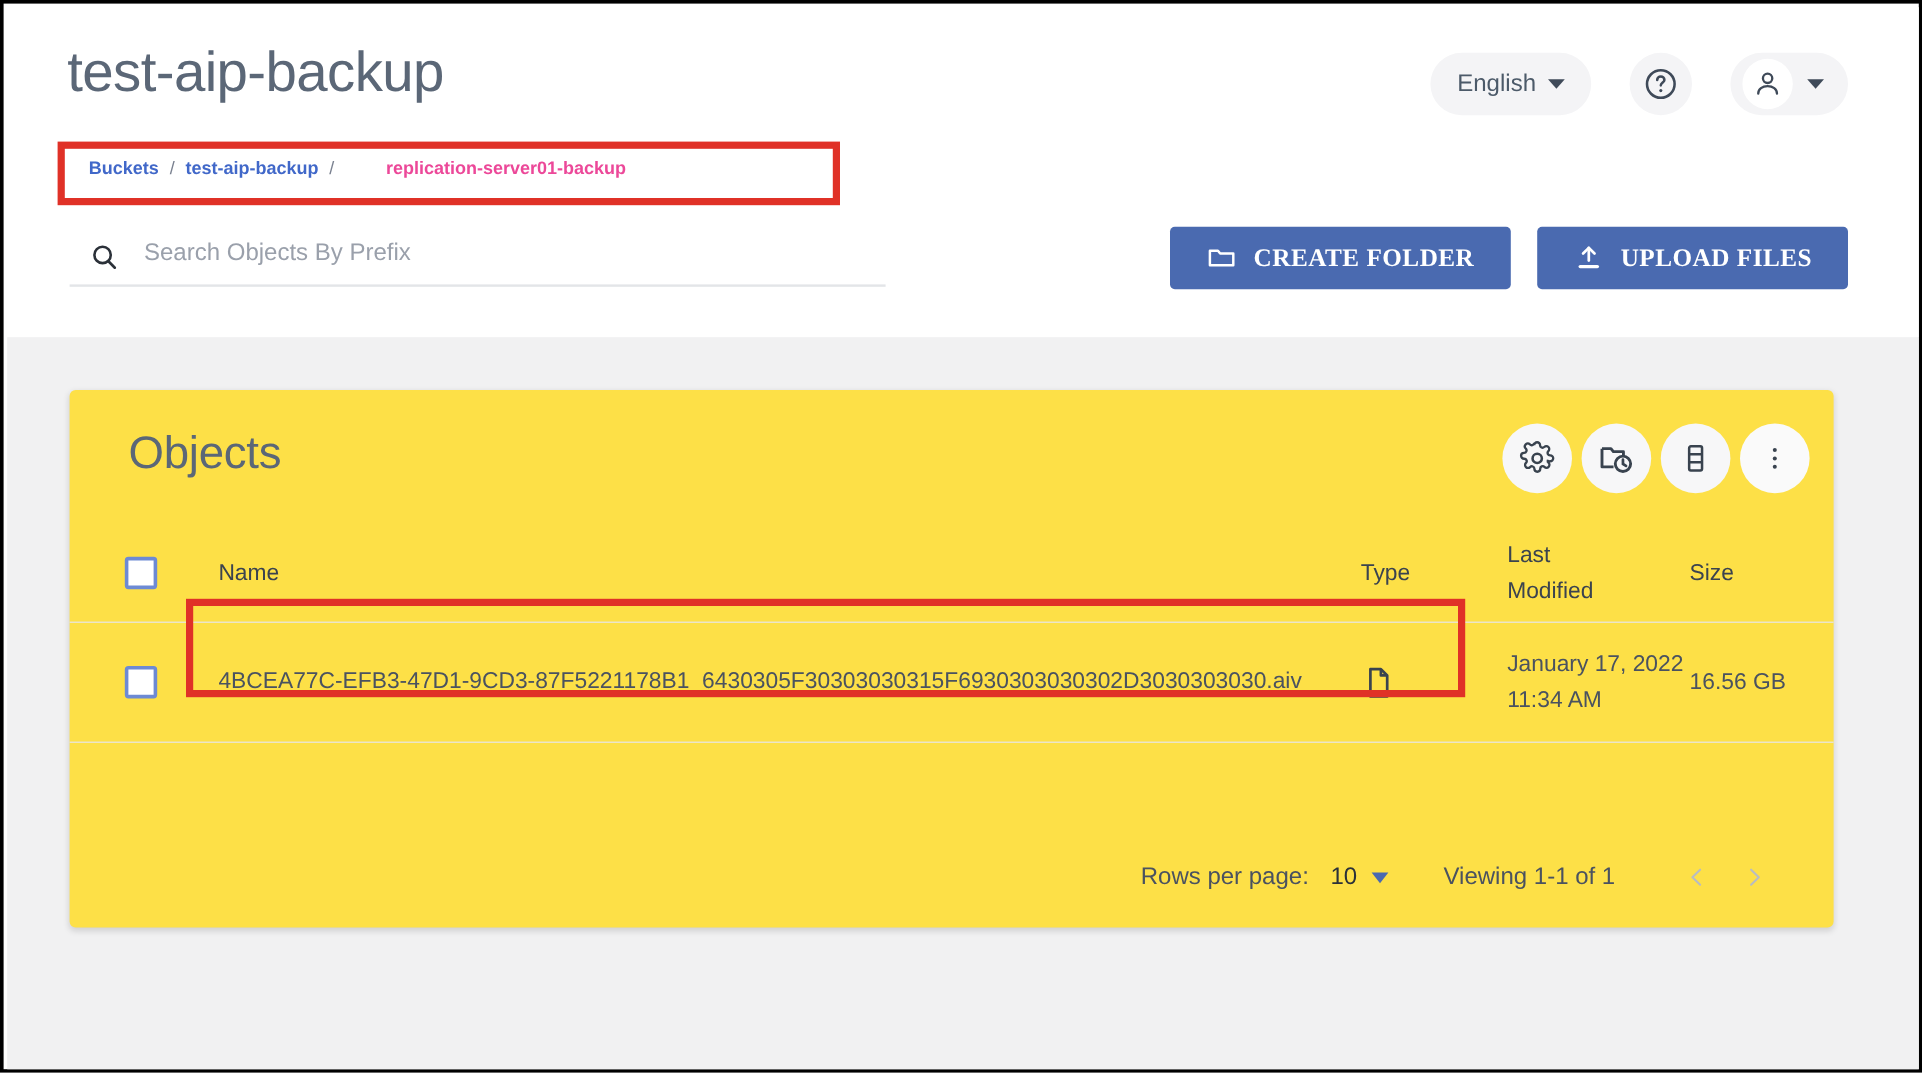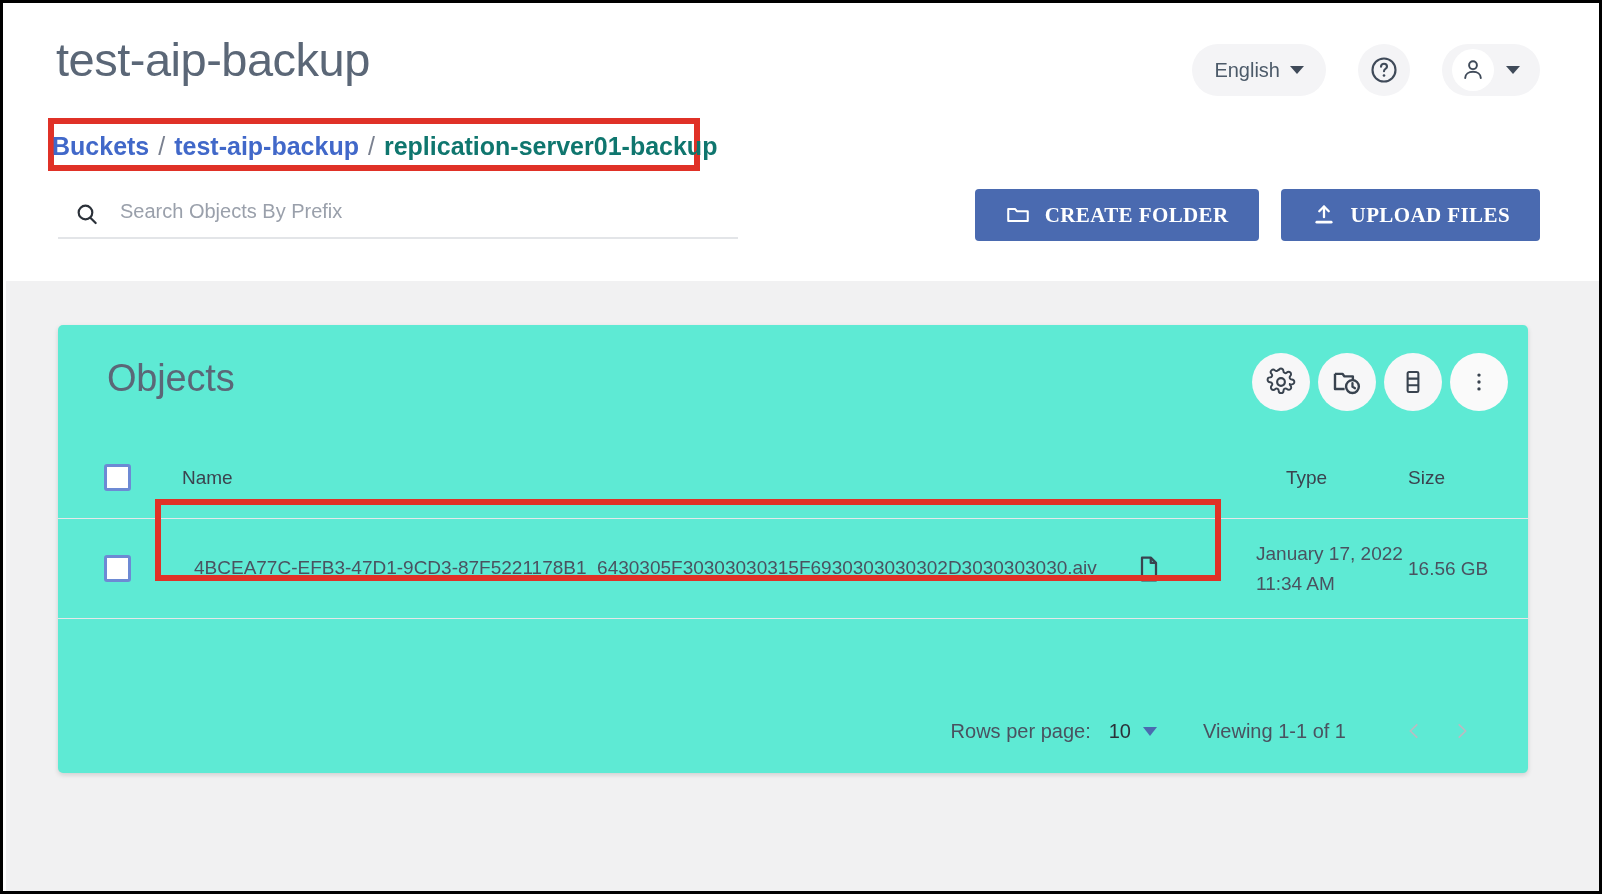--- a/index.html
+++ b/index.html
@@ -83,28 +83,28 @@
   
   .crumb-highlight {
     position: absolute;
     left: 42px; top: 112px;
     width: 652px; height: 53px;
     border: 6px solid #e03127;
     background: #ffffff;
   }
   .breadcrumb {
     position: absolute;
-    left: 46px; top: 126px;
+    left: 68px; top: 126px;
     display: flex; align-items: center;
-    font-size: 25px;
+    font-size: 15px;
     white-space: nowrap;
   }
   .crumb-link { color: #4168c9; font-weight: 700; cursor: pointer; }
   .crumb-sep  { color: #7a8190; margin: 0 9px; font-weight: 400; }
-  .crumb-current { color: #0f766e; font-weight: 700; }
+  .crumb-current { color: #ec4899; font-weight: 700; margin-left: 34px; }
 
   
   .search-wrap {
     position: absolute;
     left: 52px; top: 185px;
     width: 680px; height: 48px;
     border-bottom: 2px solid #e3e5e8;
     display: flex; align-items: center;
   }
   .search-icon-box { width: 58px; display: flex; justify-content: center; }
@@ -145,21 +145,21 @@
     position: absolute;
     left: 3px; top: 278px;
     width: 1596px; height: 613px;
     background: #f1f1f2;
   }
 
   .card {
     position: absolute;
     left: 52px; top: 44px;
     width: 1470px; height: 448px;
-    background: #5eead4;
+    background: #fde047;
     border-radius: 5px;
     box-shadow: 0 2px 5px rgba(0,0,0,0.14);
   }
 
   .card-head {
     position: absolute;
     left: 0; top: 0;
     width: 100%; height: 112px;
   }
   .card-title {
@@ -212,21 +212,21 @@
     font-size: 19px;
     color: #3b434f;
     line-height: 1.55;
   }
   .cell-text {
     font-size: 19px;
     color: #4a5260;
     line-height: 1.55;
     word-break: break-all;
   }
-  .obj-name { font-size: 19px; color: #4a5260; line-height: 1.6; word-break: break-all; margin-left: 12px; }
+  .obj-name { font-size: 19px; color: #4a5260; line-height: 1.6; word-break: break-all; }
 
   
   .row-highlight {
     position: absolute;
     left: 97px; top: 174px;
     width: 1066px; height: 82px;
     border: 6px solid #e03127;
     pointer-events: none;
   }
 
@@ -385,20 +385,24 @@
 
         <div class="tbl-row th-row">
           <div class="col-check">
             <span class="chk"></span>
           </div>
           <div class="col-name">
             <span class="th-text">Name</span>
           </div>
           <div class="col-type">
             <span class="th-text">Type</span>
+          </div>
+          <div class="col-mod">
+            <div class="th-text">Last</div>
+            <div class="th-text">Modified</div>
           </div>
           <div class="col-size">
             <span class="th-text">Size</span>
           </div>
         </div>
 
         <div class="tbl-row td-row">
           <div class="col-check">
             <span class="chk"></span>
           </div>

